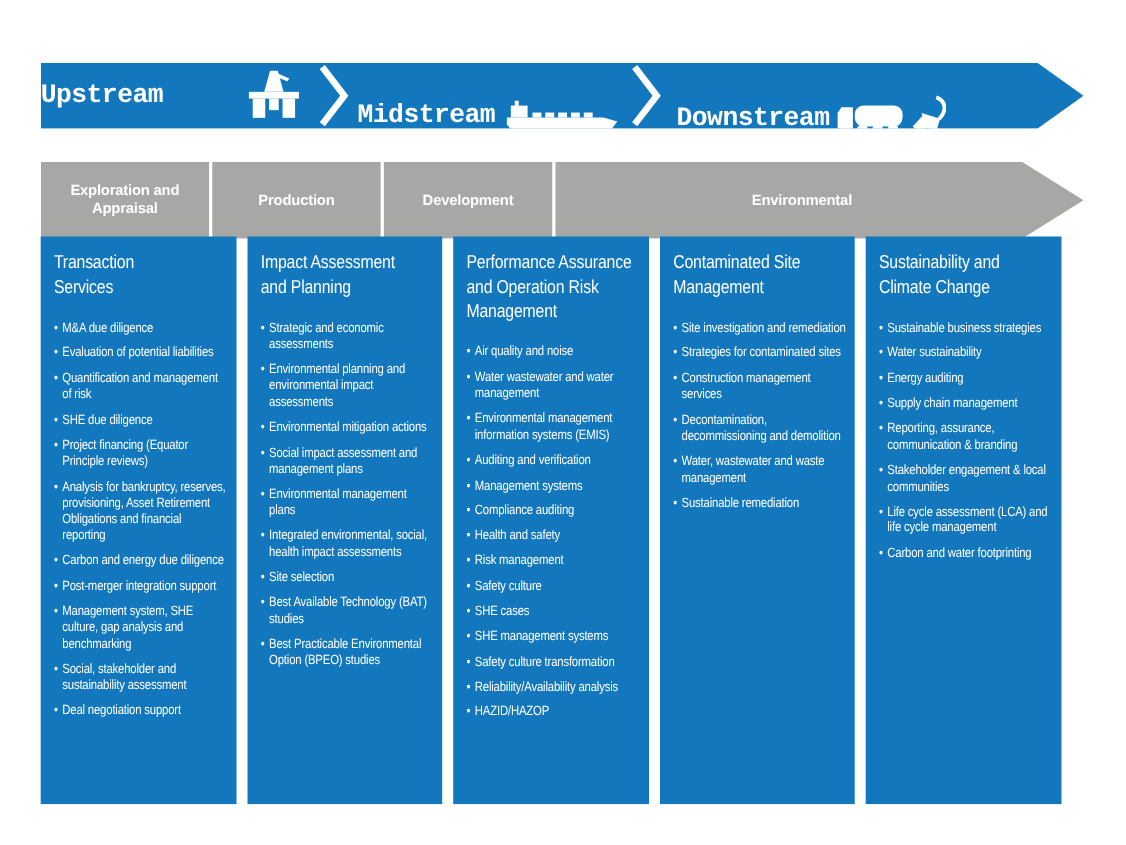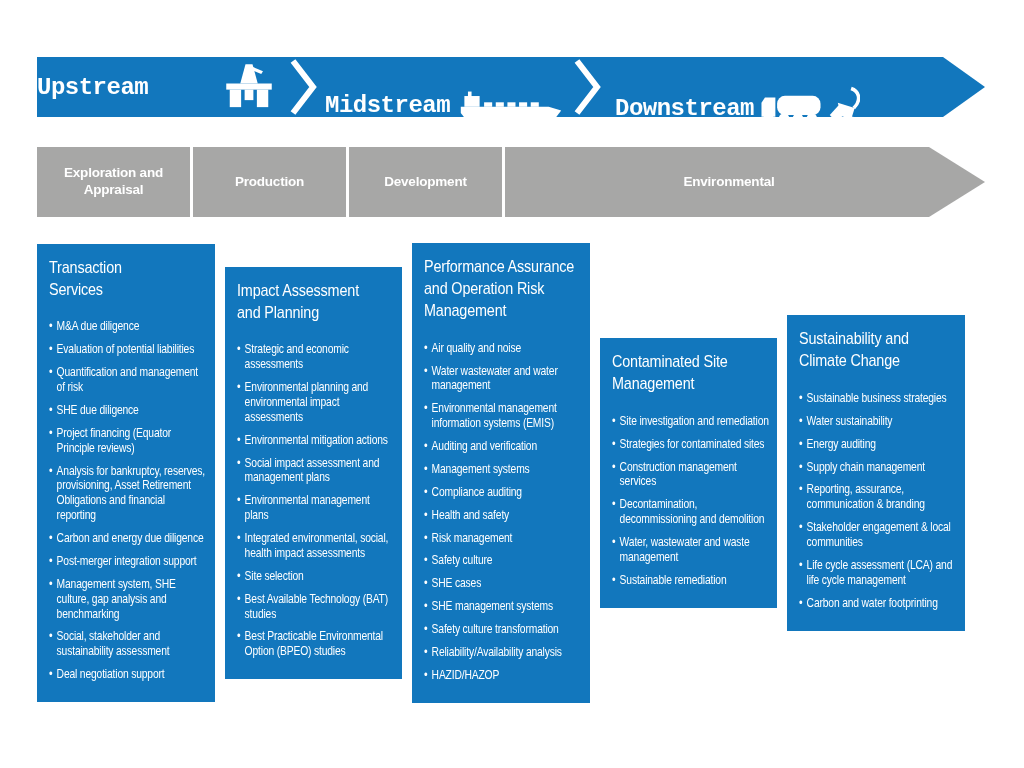--- a/index.html
+++ b/index.html
@@ -39,21 +39,21 @@
     padding:0 8px;
   }
   .phase-cell:last-child{flex:1;padding-right:40px;}
   .phase-cell span{
     color:#fff;font-size:13.5px;font-weight:bold;line-height:1.25;letter-spacing:-0.2px;
   }
 
   
   .columns{
     position:absolute;left:37px;top:215px;width:928px;height:516px;
-    display:flex;gap:10px;align-items:center;
+    display:flex;gap:10px;
   }
   .svc-col{
     flex:1;background:var(--blue);color:#fff;
     padding:13px 8px 12px 12px;overflow:hidden;
   }
   .col-squeeze{width:118%;transform:scaleX(0.847);transform-origin:left top;}
   .svc-title{
     font-size:17px;font-weight:normal;line-height:1.28;letter-spacing:-0.2px;
     white-space:pre-line;margin-bottom:19px;
   }

